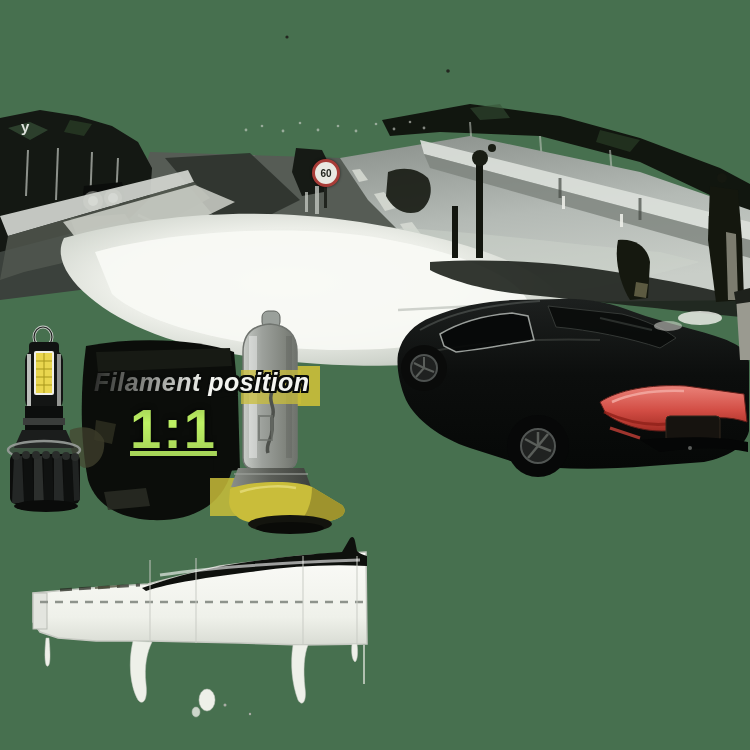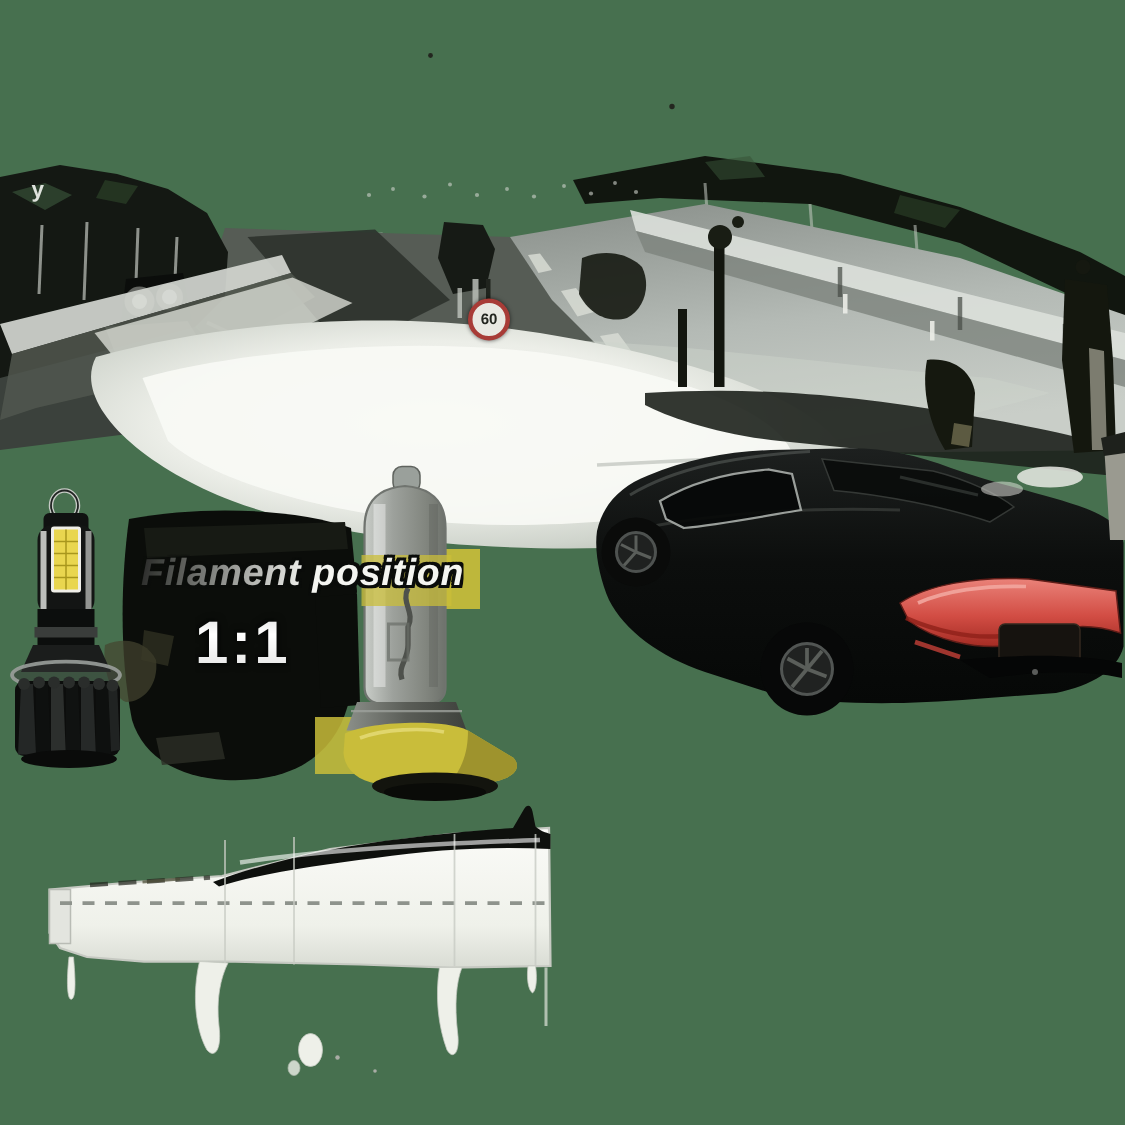--- a/index.html
+++ b/index.html
@@ -21,39 +21,39 @@
     white-space:nowrap;
     text-shadow:2px 0 0 #0a0c0a,-2px 0 0 #0a0c0a,0 2px 0 #0a0c0a,0 -2px 0 #0a0c0a,
                 2px 2px 0 #0a0c0a,-2px 2px 0 #0a0c0a,2px -2px 0 #0a0c0a,-2px -2px 0 #0a0c0a;
     -webkit-mask-image:linear-gradient(100deg,rgba(0,0,0,.12) 0%,rgba(0,0,0,.55) 25%,#000 52%);
     mask-image:linear-gradient(100deg,rgba(0,0,0,.12) 0%,rgba(0,0,0,.55) 25%,#000 52%);
   }
   .label-top{left:94px;top:368px;}
   .label-bottom{left:92px;top:479px;font-size:24px;}
   .ratio-label{
     left:130px;top:399px;
-    color:#ffffff;
+    color:#bef264;
     font-weight:900;
-    font-size:40px;
+    font-size:56px;
     line-height:60px;
     letter-spacing:2px;
     text-shadow:0 0 6px rgba(0,0,0,.8),2px 2px 0 #0a0c0a,-2px -2px 0 #0a0c0a;
     -webkit-mask-image:linear-gradient(180deg,rgba(0,0,0,.8),#000 40%,rgba(0,0,0,.85));
     mask-image:linear-gradient(180deg,rgba(0,0,0,.8),#000 40%,rgba(0,0,0,.85));
+    text-decoration:underline;
   }
   .speed-sign{
     left:312px;top:159px;
     width:22px;height:22px;
     border:3px solid var(--sign-ring-red,#a83c37);
     border-radius:50%;
     background:#e9e9e2;
     display:flex;align-items:center;justify-content:center;
     font-size:10px;font-weight:bold;color:#23261f;
     box-shadow:0 0 3px rgba(0,0,0,.6);
-    margin-top:40px;
   }
   .stray-text{
     left:21px;top:118px;
     color:#dfe3dd;font-size:15px;font-weight:bold;
   }
 </style>
 </head>
 <body>
 
 <div class="stage">

